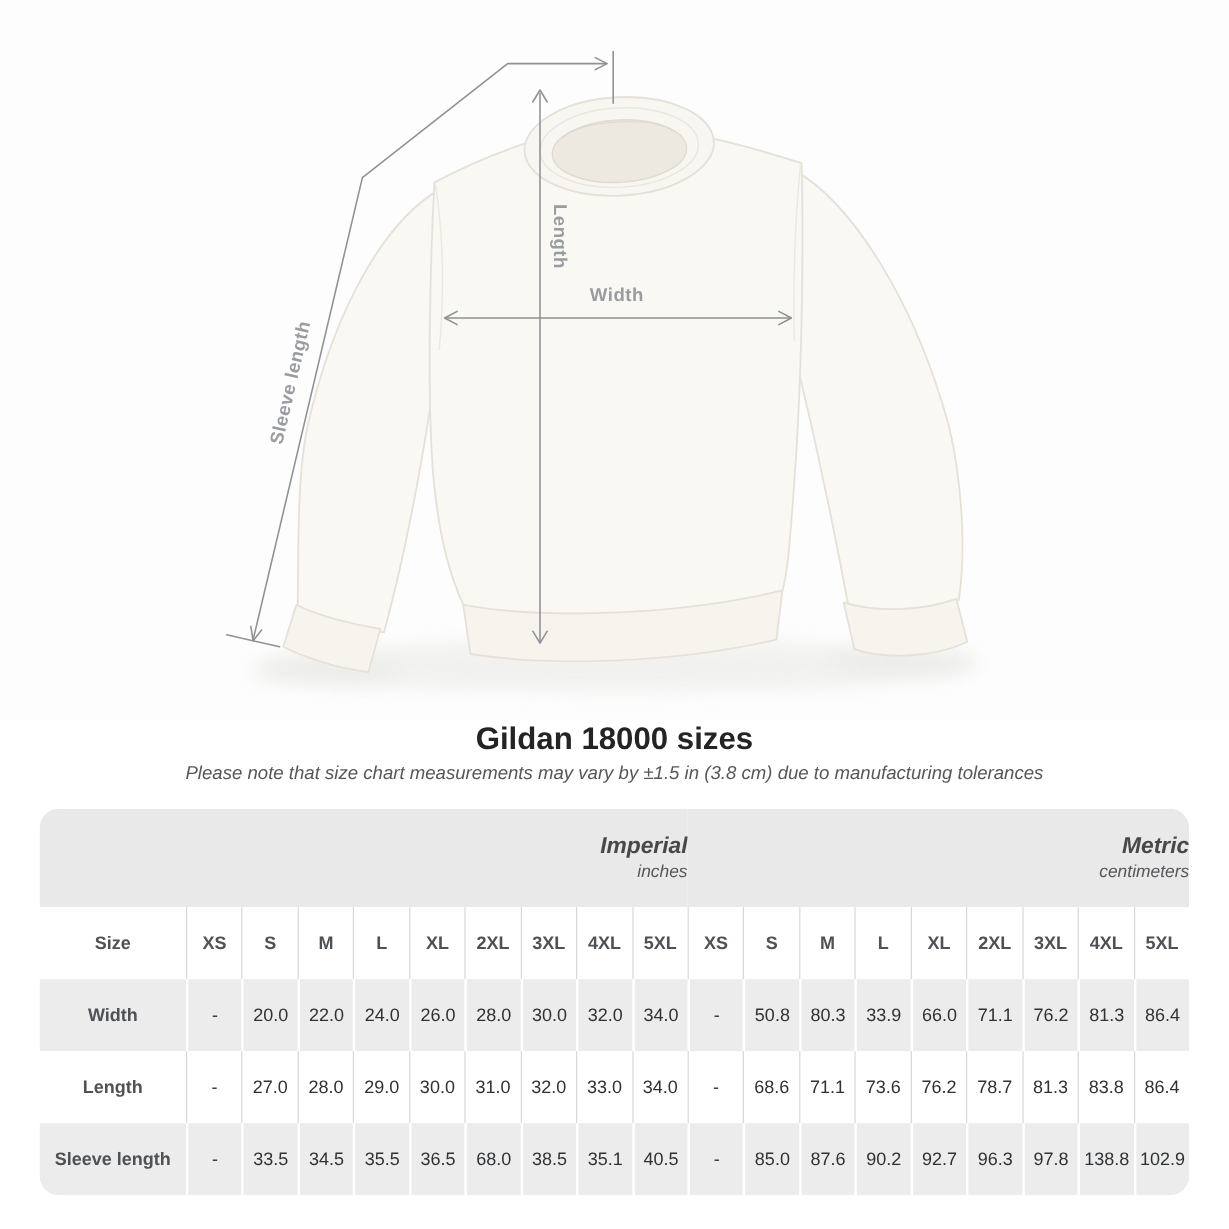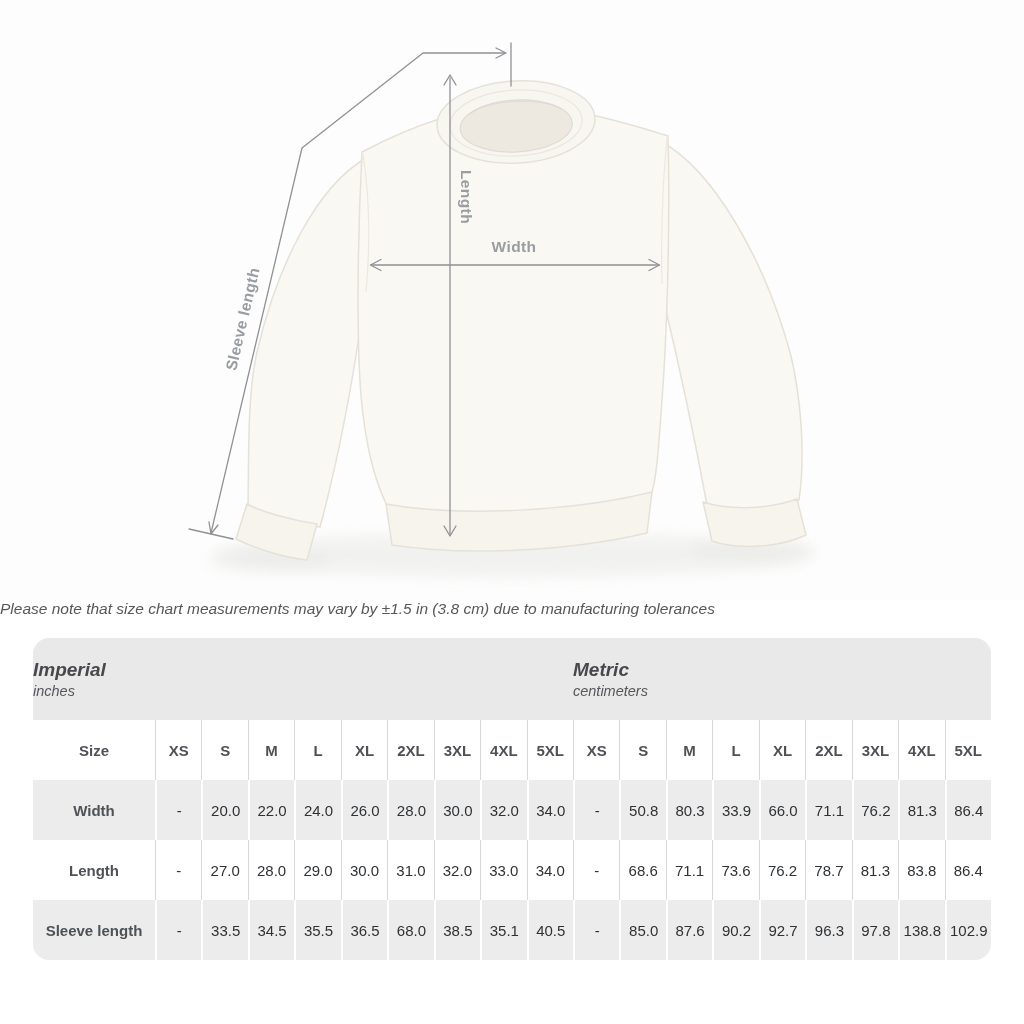--- a/index.html
+++ b/index.html
@@ -11,29 +11,29 @@
   .hero svg{position:absolute;left:0;top:0;z-index:1;}
   .m-label{position:absolute;z-index:2;color:#999ca0;font-size:15.5px;font-weight:600;
            letter-spacing:.4px;text-align:center;white-space:nowrap;}
   .m-label.len{left:426px;top:188px;width:80px;transform:rotate(90deg);}
   .m-label.wid{left:462px;top:238px;width:104px;}
   .m-label.slv{left:180px;top:310px;width:126px;transform:rotate(-77deg);}
 
   
   h1.title{margin:0 0 6px;text-align:center;font-size:26px;line-height:30px;
            font-weight:700;color:#242424;}
-  p.note{margin:0 0 20px;text-align:left;font-style:italic;font-size:15.5px;
+  p.note{margin:0 0 20px;text-align:center;font-style:italic;font-size:15.5px;
          line-height:18px;color:#56575a;}
 
   
   .size-table{width:958px;margin:0 auto;display:grid;
               grid-template-columns:122px repeat(18,1fr);
               border-radius:16px;overflow:hidden;}
   .band{grid-column:span 10;height:82px;background:#e9e9e9;display:flex;
-        flex-direction:column;align-items:flex-start;justify-content:center;gap:2px;}
+        flex-direction:column;align-items:flex-end;justify-content:center;gap:2px;}
   .band.r{grid-column:span 9;}
   .band-title{font-style:italic;font-weight:700;font-size:19px;color:#46484c;}
   .band-sub{font-style:italic;font-size:14.5px;color:#55575b;}
   .c{height:60px;display:flex;align-items:center;justify-content:center;
      font-size:15px;color:#2f3235;background:#fff;}
   .c.hd,.c.lab{font-weight:700;color:#4e5155;}
   .c.g{background:#ececec;}
   .sep-w{border-left:1px solid #d8d8d8;}
   .sep-g{border-left:2px solid #ffffff;}
 </style>
@@ -101,20 +101,21 @@
         <path d="M381 259.5 L370.5 265 L381 270.5"></path>
         <path d="M649 259.5 L659.5 265 L649 270.5"></path>
       </g>
     </svg>
 
     <span class="m-label len">Length</span>
     <span class="m-label wid">Width</span>
     <span class="m-label slv">Sleeve length</span>
   </section>
 
+  <h1 class="title">Gildan 18000 sizes</h1>
   <p class="note">Please note that size chart measurements may vary by ±1.5 in (3.8 cm) due to manufacturing tolerances</p>
 
   <div class="size-table">
 
     <div class="band">
       <div class="band-title">Imperial</div>
       <div class="band-sub">inches</div>
     </div>
     <div class="band r">
       <div class="band-title">Metric</div>

